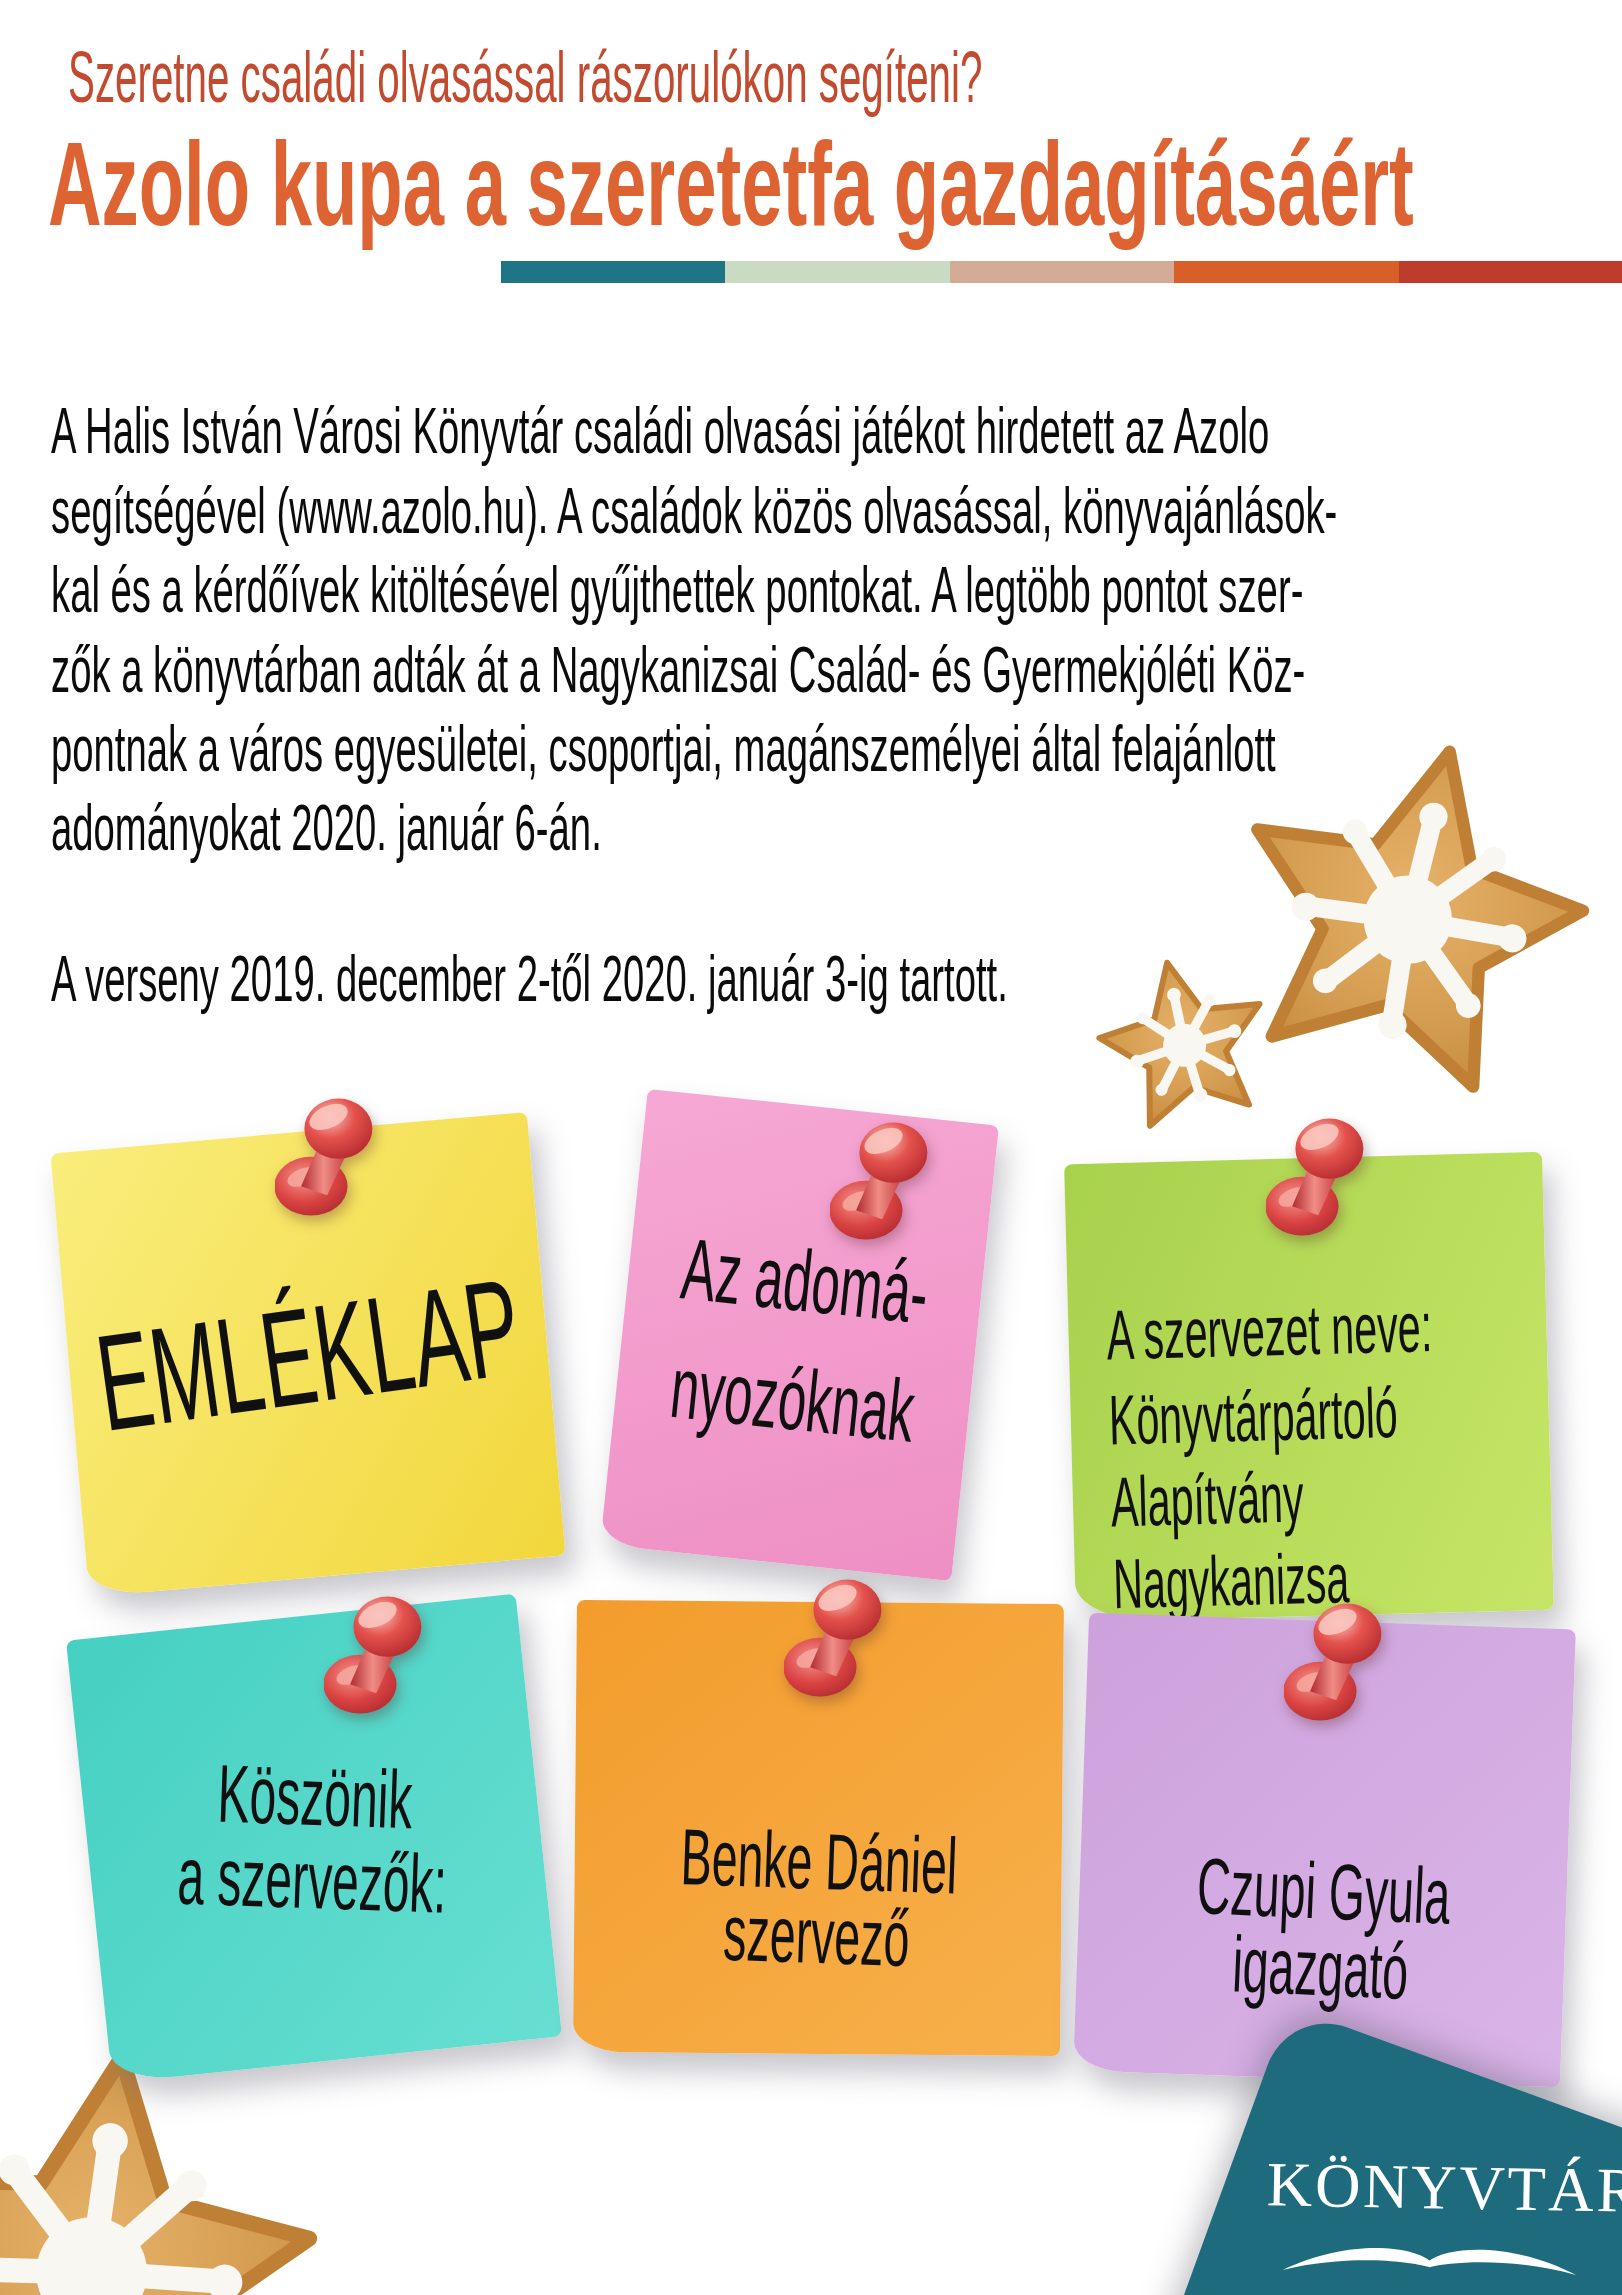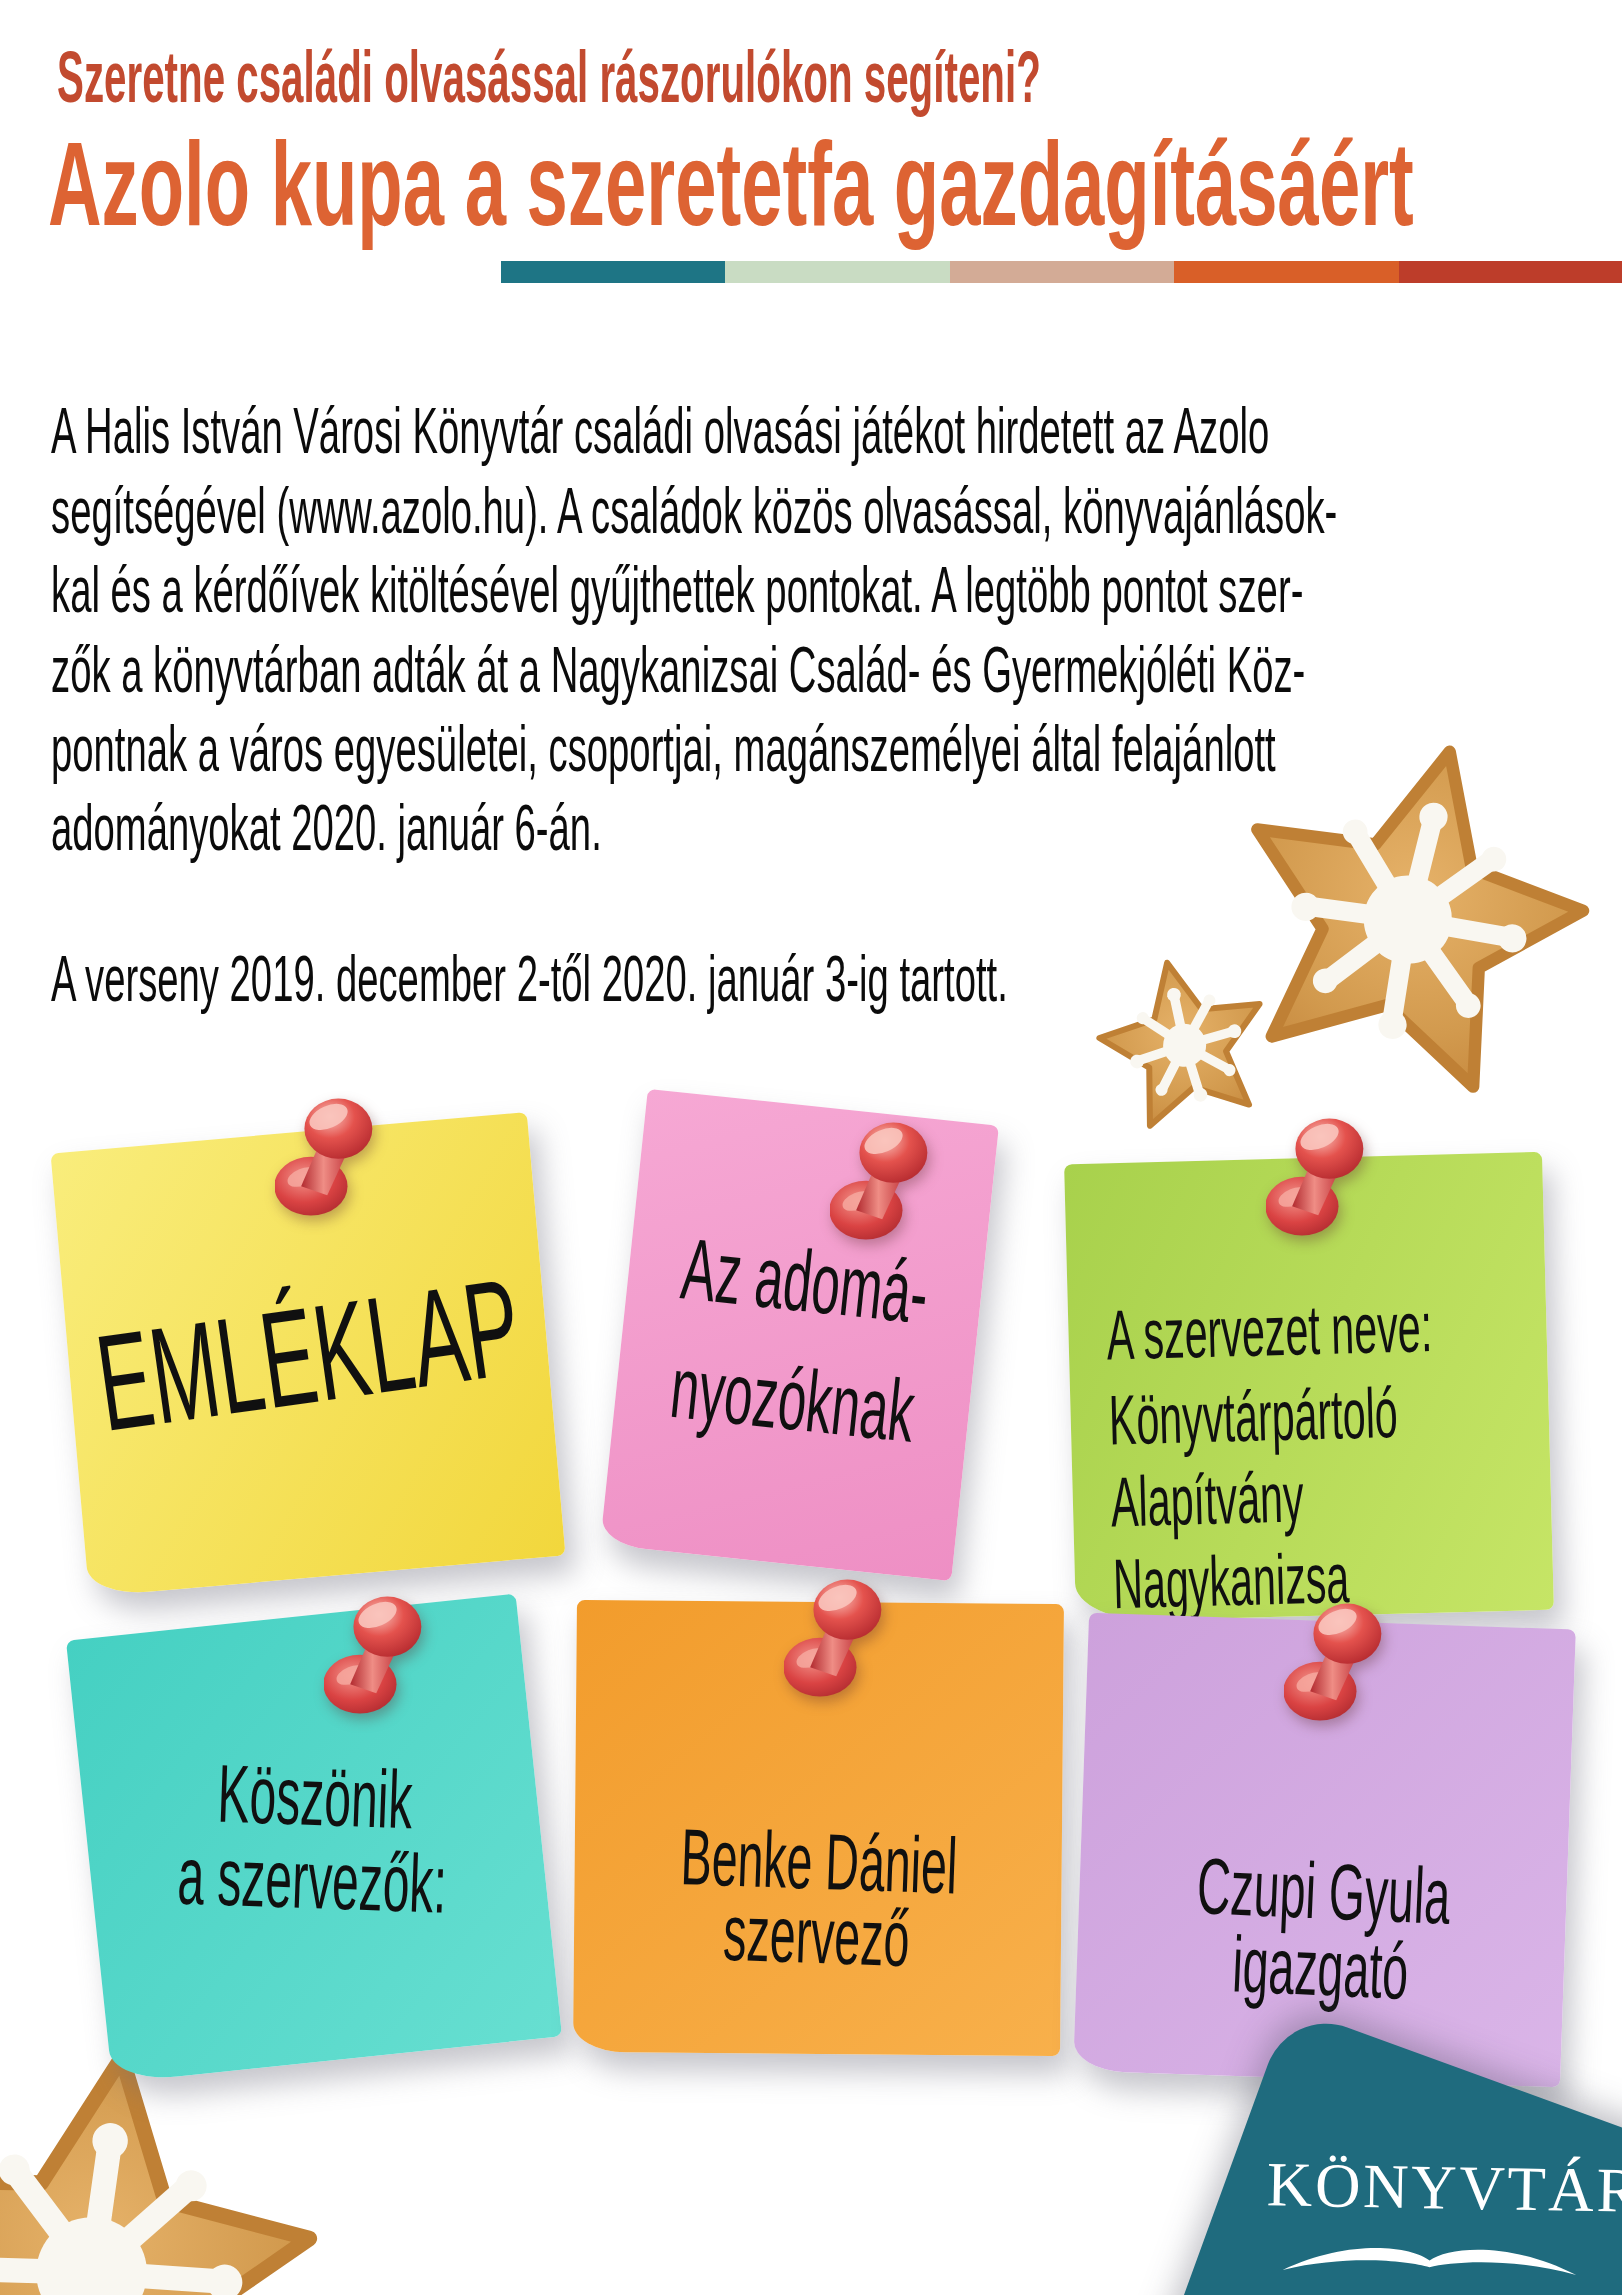--- a/index.html
+++ b/index.html
@@ -1,21 +1,21 @@
 <!DOCTYPE html>
 <html style="--pin-red: #d8393d; --cookie: #d29a4e; --icing: #f9f7f1; --logo-bg: #1f6b7e;font-size:10.5px"><head>
 <meta charset="utf-8">
 <style>
   html,body { margin:0; padding:0; background:#ffffff; }
   .page {
     position:relative; width:1623px; height:2295px; overflow:hidden;
     background:#ffffff; font-family:"Liberation Sans", sans-serif;
   }
   
-  .h1 { position:absolute; left:57px; top:34px; font-size:56px; font-weight:bold; white-space:nowrap; }
+  .h1 { position:absolute; left:68px; top:34px; font-size:56px; font-weight:normal; white-space:nowrap; }
   .h2 { position:absolute; left:48px; top:116px; font-size:99px; font-weight:bold; white-space:nowrap; }
   .scale-h1 { display:inline-block; transform:scale(0.72,1.30); transform-origin:0 0; }
   .scale-h2 { display:inline-block; transform:scale(0.75,1.20); transform-origin:0 0; }
   
   .bar { position:absolute; left:501px; top:261px; width:1122px; height:21.6px; display:flex; }
   .bar .seg { flex:1 1 0; height:100%; }
   
   .bodytext { position:absolute; left:51px; color:#0b0b0b; font-size:51px; line-height:62px; white-space:pre-line; width:2094px; }
   .scale-body { display:inline-block; transform:scale(0.75,1.28); transform-origin:0 0; }
   .para { top:330px; }

